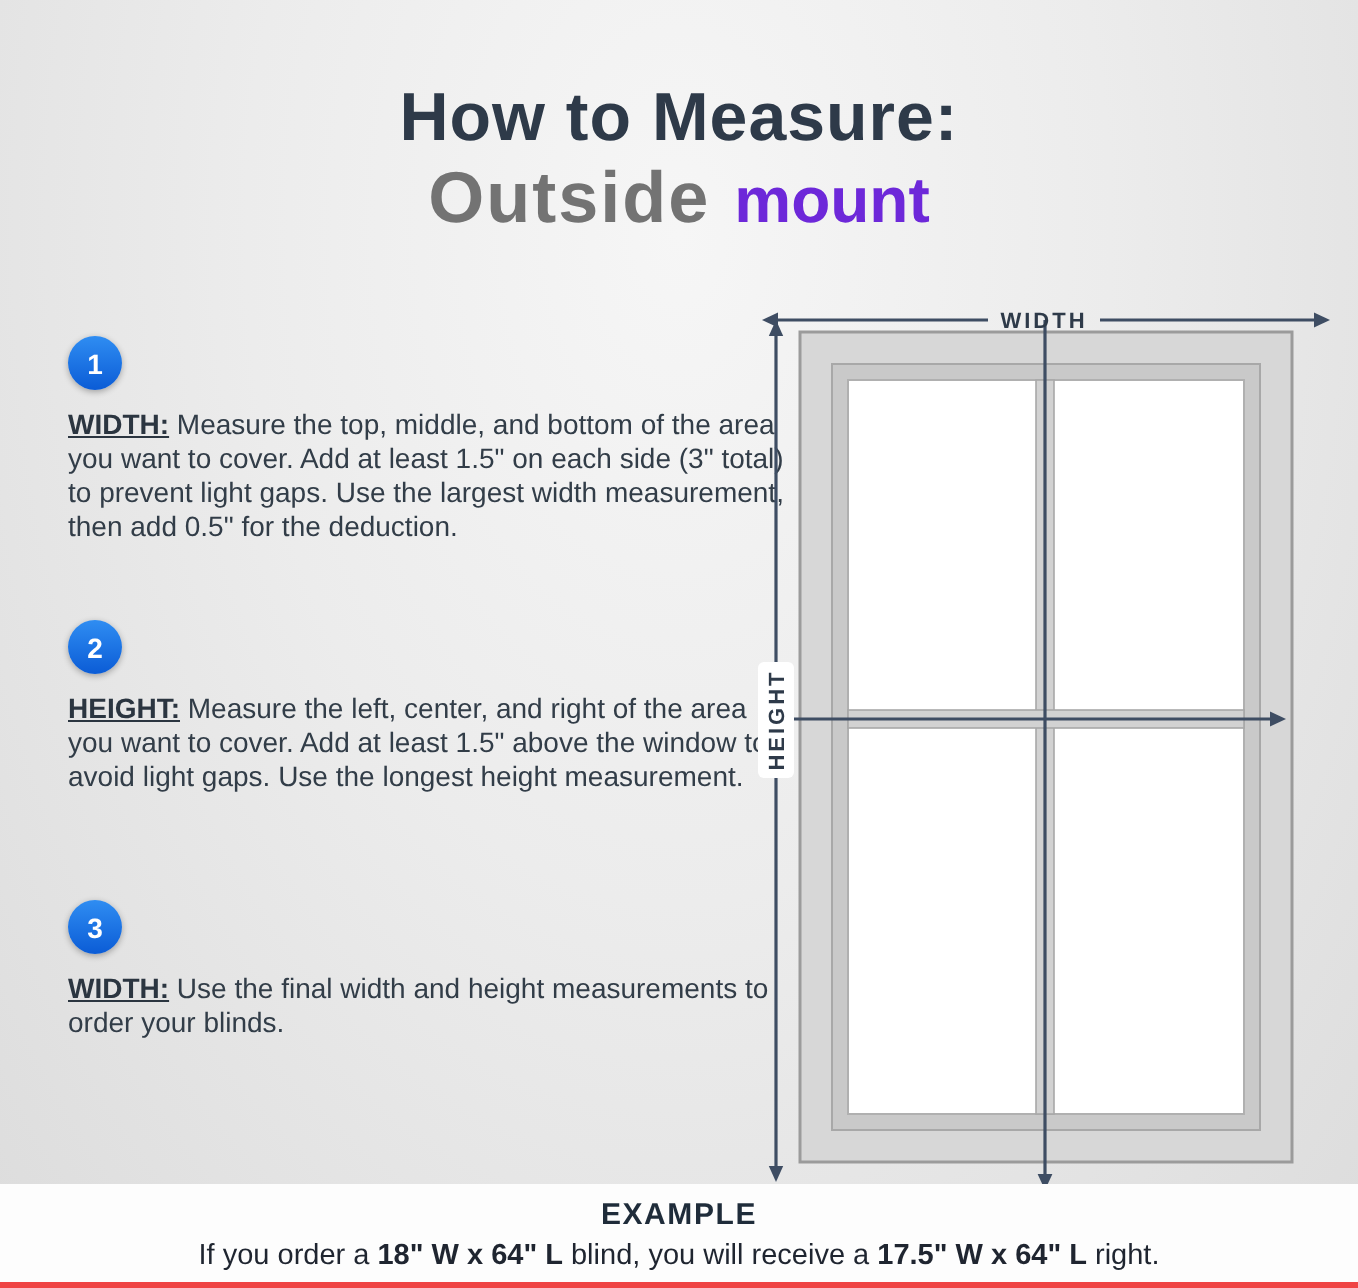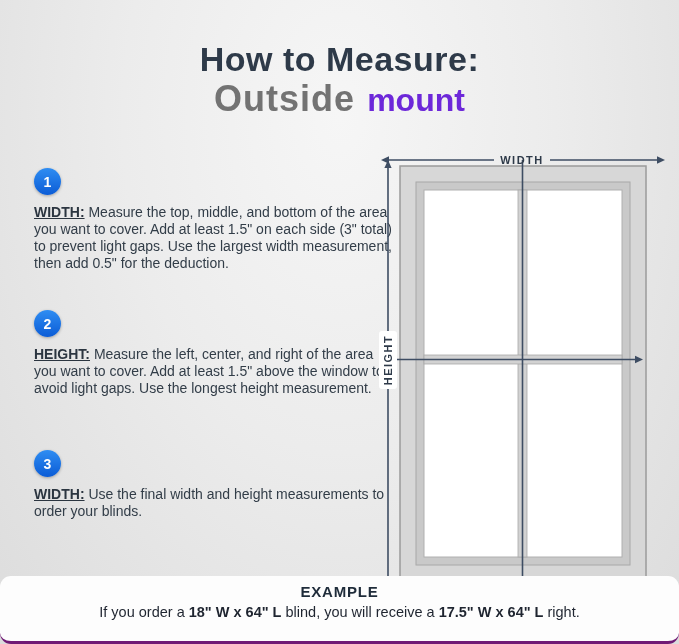--- a/index.html
+++ b/index.html
@@ -24,23 +24,23 @@
     color:#fff; font-weight:700; font-size:14px;
     display:flex; align-items:center; justify-content:center;
     box-shadow:0 1px 3px rgba(0,0,0,.3);
   }
   .step-text { margin-top:9px; font-size:14px; line-height:17px; color:#323d48; }
   .step-text strong { font-weight:700; color:#2b3540;text-decoration:underline; }
 
   .diagram { position:absolute; left:378px; top:148px; width:292px; height:460px; }
 
   .example {
-    position:absolute; left:0; right:0; bottom:0; height:68px;
-    background:#fdfdfd; border-bottom:3px solid #701a75;
-    text-align:center; padding-top:7px;border-radius:11px;
+    position:absolute; left:0; right:0; bottom:0; height:52px;
+    background:#fdfdfd; border-bottom:3px solid #ef4444;
+    text-align:center; padding-top:7px;
   }
   .example-heading { font-size:15px; font-weight:800; letter-spacing:.8px; color:#1f2c3a; }
   .example-text { font-size:14.5px; margin-top:4px; color:#1f2530; }
   .example-text strong { font-weight:700; }
 </style>
 </head>
 <body>
 
 <div class="title">
   <div class="title-line1">How to Measure:</div>

